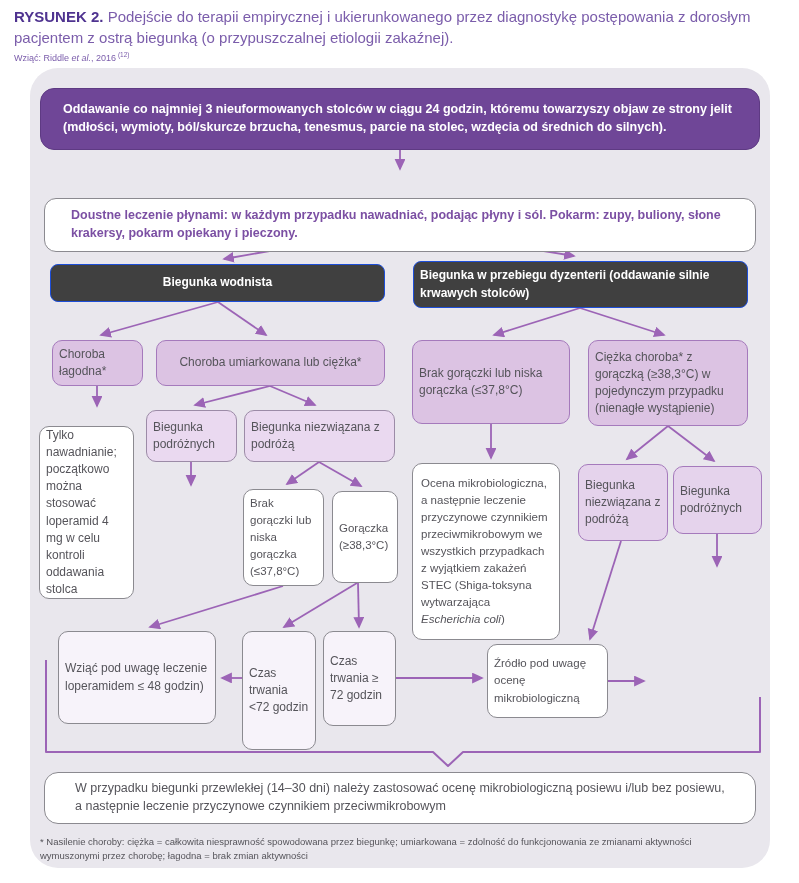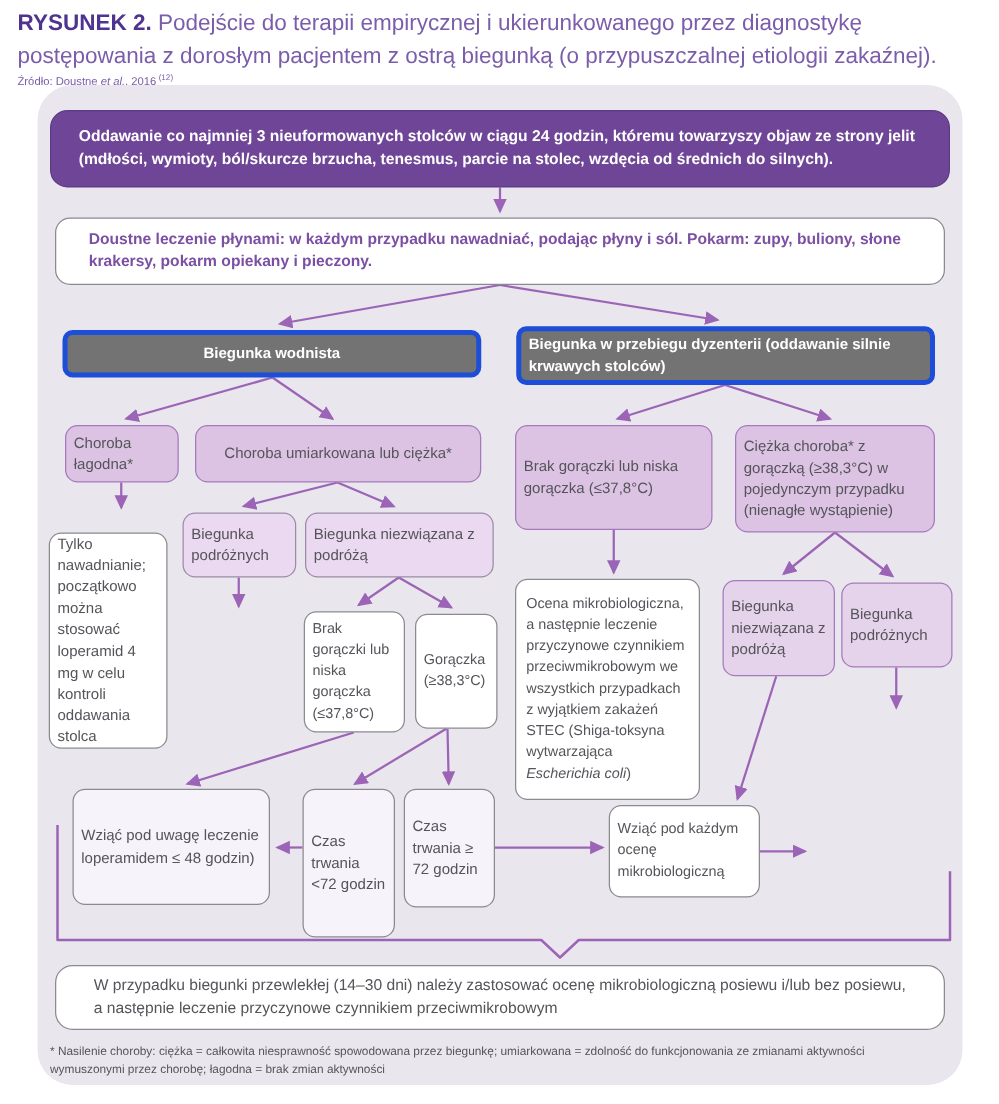--- a/index.html
+++ b/index.html
@@ -1,59 +1,59 @@
 <!DOCTYPE html>
 <html lang="pl"><head>
 <meta charset="utf-8">
 <style>
   html,body{margin:0;padding:0;background:#ffffff;}
   body{font-family:"Liberation Sans","DejaVu Sans",sans-serif;}
   .page{position:relative;width:799px;height:883px;background:#fff;overflow:hidden;}
 
   
   .titleblock{position:absolute;left:14px;top:6px;width:774px;}
-  .figtitle{font-size:18px;line-height:1.42;color:#7b5dab;margin:0;}
+  .figtitle{font-size:15px;line-height:1.42;color:#7b5dab;margin:0;}
   .figtitle b{color:#4f3390;font-weight:700;}
   .source{font-size:9px;color:#7b5dab;margin:2px 0 0 0;}
   .source i{font-style:italic;}
   .source sup{font-size:6.5px;}
 
   
   .canvas{position:absolute;left:30px;top:68px;width:740px;height:800px;
           background:#e9e7ed;border-radius:28px;}
   svg.arrows{position:absolute;left:0;top:0;width:799px;height:883px;z-index:1;pointer-events:none;}
 
   
   .box{position:absolute;z-index:2;box-sizing:border-box;display:flex;align-items:center;
        justify-content:center;border-radius:10px;font-size:12px;
        line-height:1.42;color:#55545a;padding:4px 6px;}
   .dark{background:#6f4697;border:1px solid #5e3a83;color:#fff;font-weight:700;
         border-radius:14px;font-size:12.5px;padding:4px 22px;}
   .oral{background:#fff;border:1.5px solid #8b8a90;color:#7b4fa3;font-weight:700;
-        border-radius:12px;font-size:12.5px;padding:4px 26px;}
-  .hdr{background:#737373;border:4px solid #1d4ed8;color:#fff;font-weight:700;border-radius:8px;}
+        border-radius:12px;font-size:12.5px;padding:4px 26px;margin-top:24px;}
+  .hdr{background:#404040;border:1px solid #1d4ed8;color:#fff;font-weight:700;border-radius:8px;}
   .lp{background:#dcc3e3;border:1.5px solid #a57abc;}
   .lp2{background:#ead9f0;border:1.5px solid #9c8ba7;}
   .lp3{background:#e5d3ec;border:1.5px solid #a57abc;}
   .white{background:#fff;border:1.5px solid #8b8a90;}
   .lav{background:#f7f3fa;border:1.5px solid #8b8a90;}
   .fs11{font-size:11.5px;line-height:1.48;}
   .chronic{background:#fff;border:1.5px solid #8b8a90;border-radius:14px;font-size:12.5px;padding:4px 30px;}
   .footnote{position:absolute;left:40px;top:835px;width:706px;z-index:2;font-size:9.5px;
             line-height:1.5;color:#55545a;}
   .it{font-style:italic;}
 </style>
 </head>
 <body>
 
 <div class="page">
 
   <div class="titleblock">
     <p class="figtitle"><b>RYSUNEK 2.</b><span> Podejście do terapii empirycznej i ukierunkowanego przez diagnostykę postępowania z dorosłym pacjentem z ostrą biegunką (o przypuszczalnej etiologii zakaźnej).</span></p>
-    <p class="source"><span>Źródło: Doustne </span><i>et al.</i><span>, 2016</span> <sup>(12)</sup></p>
+    <p class="source"><span>Wziąć: Riddle </span><i>et al.</i><span>, 2016</span> <sup>(12)</sup></p>
   </div>
 
   <div class="canvas"></div>
 
   <svg class="arrows" viewBox="0 0 799 883" xmlns="http://www.w3.org/2000/svg">
     <defs>
       <marker id="ah" markerWidth="8" markerHeight="8" refX="5.5" refY="3" orient="auto">
         <path d="M0,0 L6.5,3 L0,6 z" fill="#9c64b6"></path>
       </marker>
     </defs>
@@ -108,19 +108,19 @@
     <span><span>Ocena mikrobiologiczna, a następnie leczenie przyczynowe czynnikiem przeciwmikrobowym we wszystkich przypadkach z wyjątkiem zakażeń STEC (Shiga-toksyna wytwarzająca </span><i class="it">Escherichia coli</i><span>)</span></span>
   </div>
 
   <div class="box lp3" style="left:578px;top:464px;width:90px;height:77px">Biegunka niezwiązana z podróżą</div>
   <div class="box lp3" style="left:673px;top:466px;width:89px;height:68px">Biegunka podróżnych</div>
 
 
   <div class="box lav" style="left:58px;top:631px;width:158px;height:93px">Wziąć pod uwagę leczenie loperamidem ≤ 48 godzin)</div>
   <div class="box lav" style="left:242px;top:631px;width:74px;height:119px">Czas trwania &lt;72 godzin</div>
   <div class="box lav" style="left:323px;top:631px;width:73px;height:95px">Czas trwania ≥ 72 godzin</div>
-  <div class="box white fs11" style="left:487px;top:644px;width:121px;height:74px">Wziąć pod każdym ocenę mikrobiologiczną</div>
+  <div class="box white fs11" style="left:487px;top:644px;width:121px;height:74px">Źródło pod uwagę ocenę mikrobiologiczną</div>
 
   <div class="box chronic" style="left:44px;top:772px;width:712px;height:52px">W przypadku biegunki przewlekłej (14–30 dni) należy zastosować ocenę mikrobiologiczną posiewu i/lub bez posiewu, a następnie leczenie przyczynowe czynnikiem przeciwmikrobowym</div>
 
   <div class="footnote">* Nasilenie choroby: ciężka = całkowita niesprawność spowodowana przez biegunkę; umiarkowana = zdolność do funkcjonowania ze zmianami aktywności wymuszonymi przez chorobę; łagodna = brak zmian aktywności</div>
 
 </div>
 
 </body></html>

